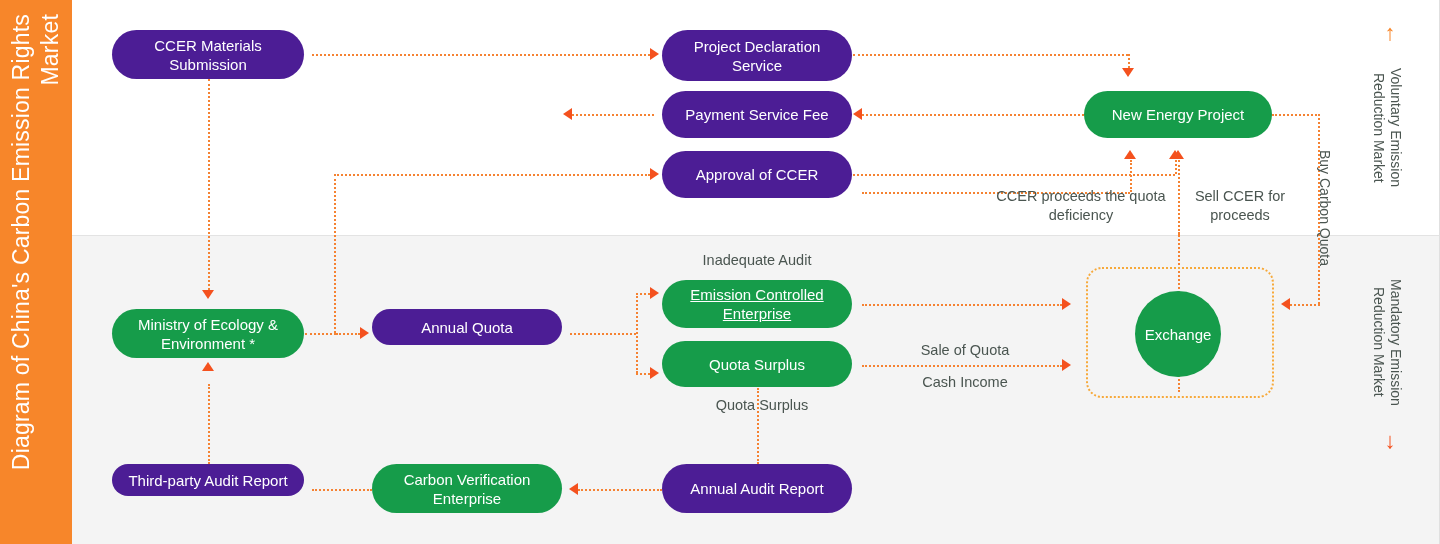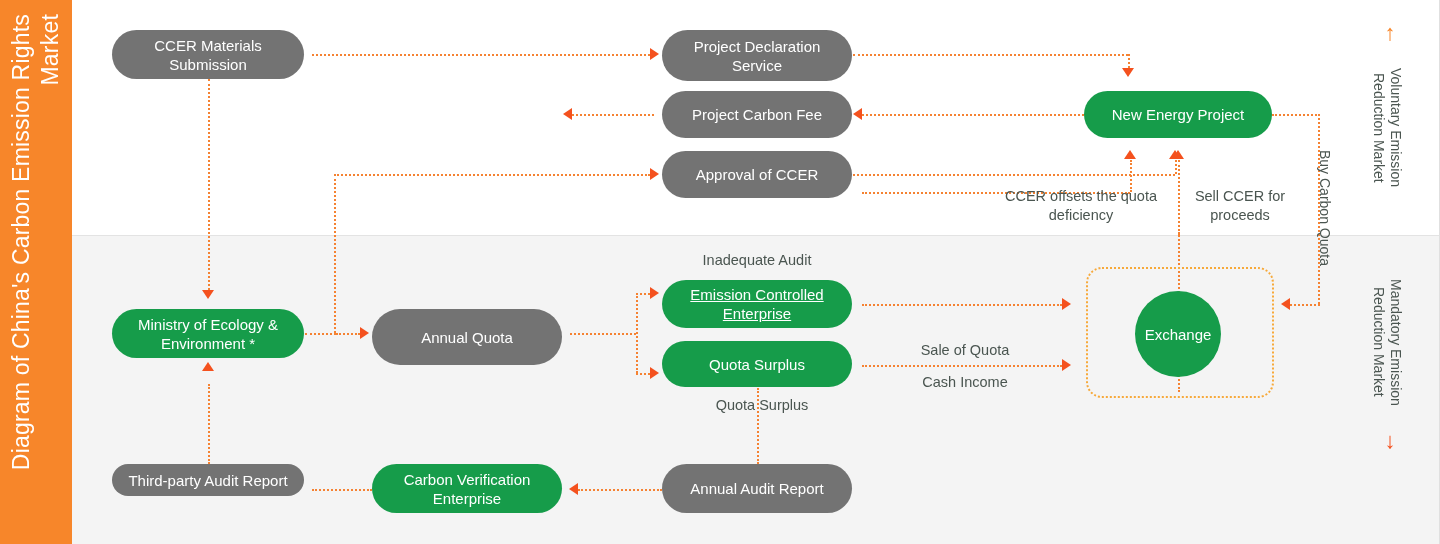--- a/index.html
+++ b/index.html
@@ -42,21 +42,21 @@
      font-size:22px;line-height:26px;text-align:center;font-weight:bold;}
   .vArrowUp{top:20px;color:#F7862A;}
   .vArrowDn{top:428px;color:#F4511E;}
 
   
   .node{
     position:absolute;display:flex;align-items:center;justify-content:center;
     text-align:center;color:#fff;border-radius:30px;
     font-size:15px;line-height:19px;padding:0 10px;box-sizing:border-box;
   }
-  .node.orange{background:#737373;text-align:center;}
+  .node.orange{background:#4c1d95;text-align:center;}
   .node.green{background:#169C4A;}
   .node.circle{border-radius:50%;}
 
   .dashbox{
     position:absolute;border:2px dotted #F7A93A;border-radius:16px;box-sizing:border-box;
   }
 
   
   .tlabel{
     position:absolute;color:#4a5550;font-size:14.5px;line-height:19px;
@@ -162,43 +162,43 @@
 Submission</span>
   </div>
 
   <div class="node orange" style="left:662px;top:30px;width:190px;height:51px;">
     <span>Project Declaration
 Service</span>
   </div>
 
 
   <div class="node orange" style="left:662px;top:91px;width:190px;height:47px;">
-    <span>Project Carbon Fee</span>
+    <span>Payment Service Fee</span>
   </div>
 
   <div class="node green" style="left:1084px;top:91px;width:188px;height:47px;">
     <span>New Energy Project</span>
   </div>
 
   <div class="node orange" style="left:662px;top:151px;width:190px;height:47px;">
     <span>Approval of CCER</span>
   </div>
 
-  <div class="tlabel" style="left:966px;top:187px;width:230px;">CCER offsets the quota
+  <div class="tlabel" style="left:966px;top:187px;width:230px;">CCER proceeds the quota
 deficiency</div>
   <div class="tlabel" style="left:1186px;top:187px;width:108px;">Sell CCER for
 proceeds</div>
   <div class="vlabel" style="left:1316px;top:140px;height:135px;color:#4a5550;font-size:14px;">Buy Carbon Quota</div>
 
   <div class="node green" style="left:112px;top:309px;width:192px;height:49px;">
     <span>Ministry of
 Ecology &amp; Environment *</span>
   </div>
 
-  <div class="node orange" style="left:372px;top:309px;width:190px;height:56px;">
+  <div class="node orange" style="left:372px;top:309px;width:190px;height:36px;">
     <span>Annual Quota</span>
   </div>
 
   <div class="node green" style="left:662px;top:280px;width:190px;height:48px;text-decoration:underline;">
     <span>Emission Controlled
 Enterprise</span>
   </div>
 
   <div class="node green" style="left:662px;top:341px;width:190px;height:46px;">
     <span>Quota Surplus</span>

